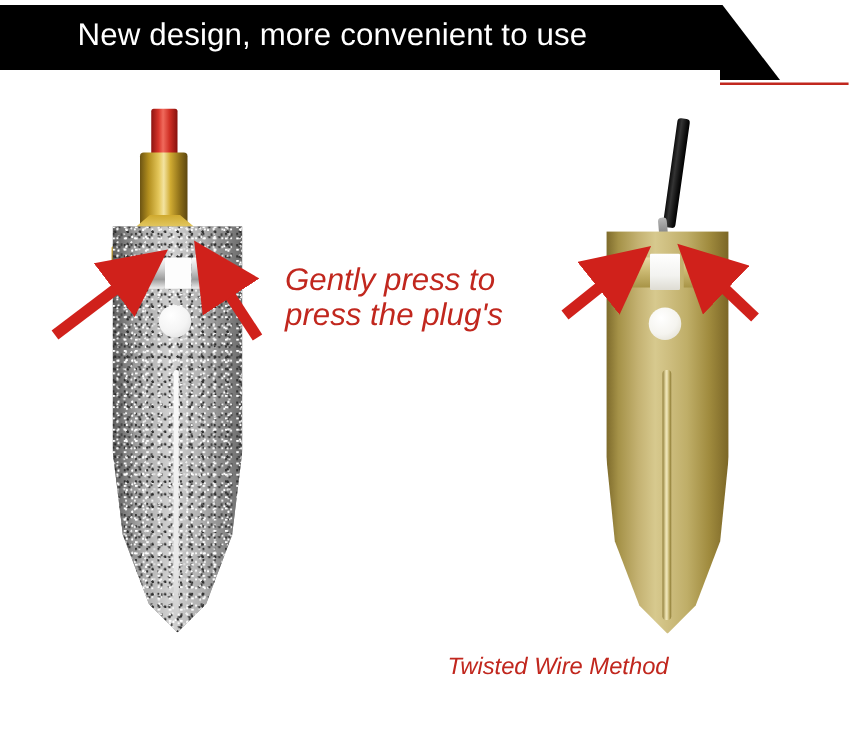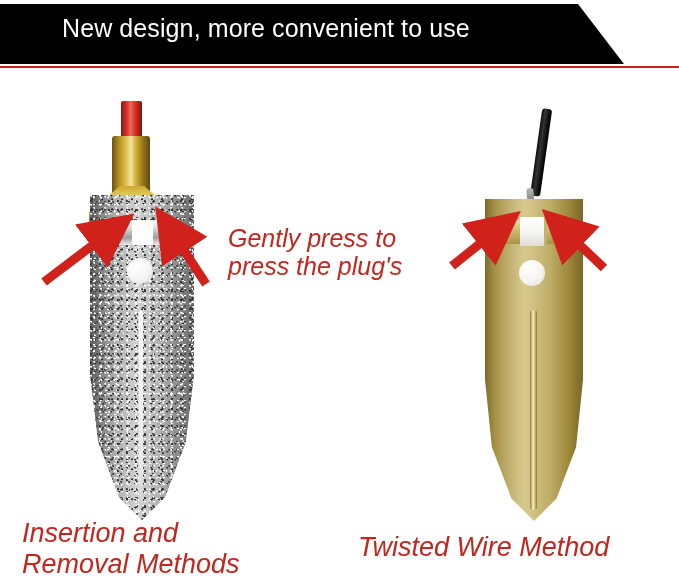--- a/index.html
+++ b/index.html
@@ -50,21 +50,21 @@
     top: 66px;
     width: 679px;
     height: 2px;
     background: #c1271e;
   }
 
   
   #stage {
     position: absolute;
     left: 0;
-    top: 70px;
+    top: 56px;
     width: 576px;
     height: 518px;
     background: #ffffff;
   }
 
   
   #left-plug-group {
     position: absolute;
     left: 0;
     top: 0;
@@ -279,21 +279,21 @@
     line-height: 31px;
     font-family: "Liberation Sans", sans-serif;
   }
   #caption-right {
     position: absolute;
     left: 358px;
     top: 462px;
     width: 320px;
     color: #c1271e;
     font-style: italic;
-    font-size: 27px;
+    font-size: 19px;
     line-height: 31px;
     white-space: nowrap;
     font-family: "Liberation Sans", sans-serif;
   }
 </style>
 </head>
 <body>
 
 <div id="header-banner">
   <div id="banner-shape"></div>
@@ -337,21 +337,17 @@
     <line x1="206" y1="214" x2="172" y2="162" stroke="#d0211b" stroke-width="9" marker-end="url(#ah)"></line>
     <line x1="452" y1="196" x2="497" y2="160" stroke="#d0211b" stroke-width="9" marker-end="url(#ah)"></line>
     <line x1="604" y1="198" x2="564" y2="160" stroke="#d0211b" stroke-width="9" marker-end="url(#ah)"></line>
   </svg>
 
   <div id="callout-text">
     <div>Gently press to</div>
     <div>press the plug's</div>
   </div>
 
-  <div id="caption-left">
-    <div>Insertion and</div>
-    <div>Removal Methods</div>
-  </div>
   <div id="caption-right">
     <div>Twisted Wire Method</div>
   </div>
 
 </div>
 
 </body></html>

